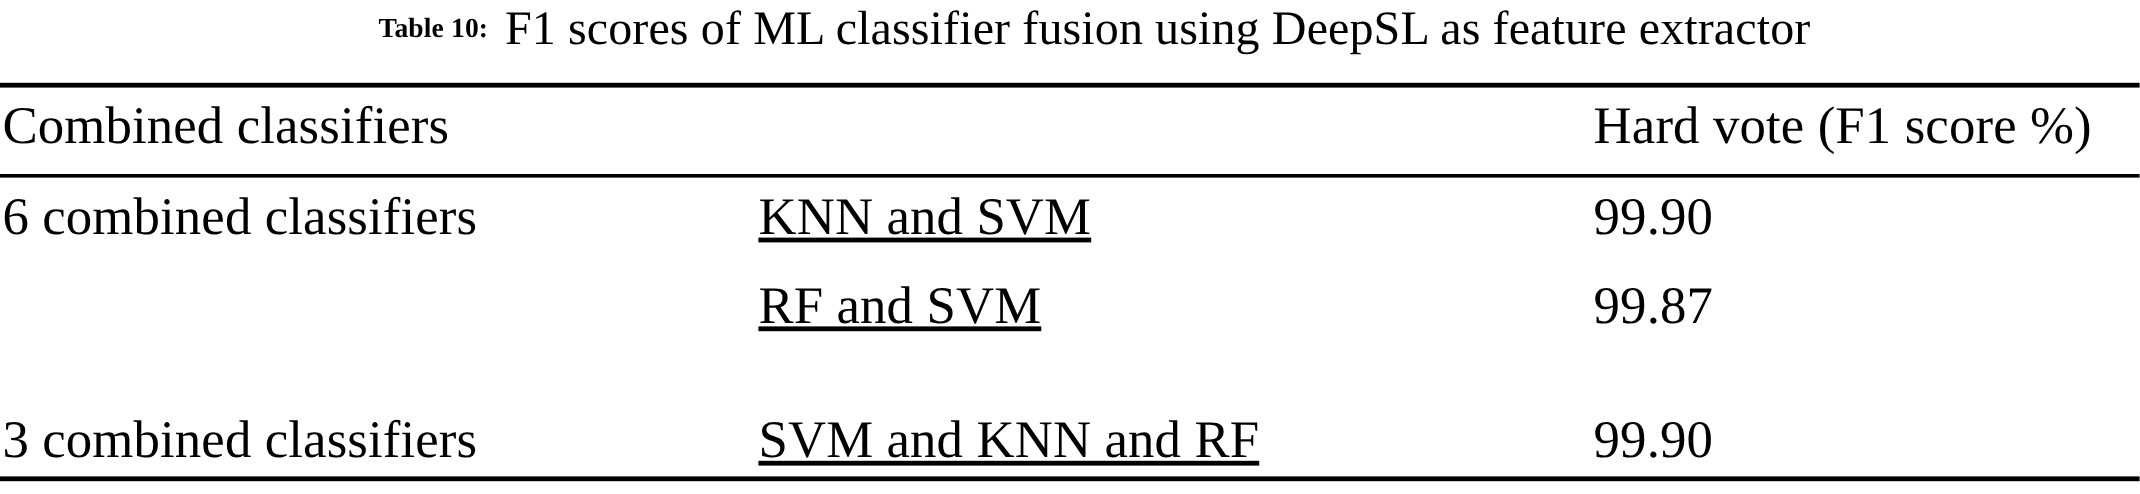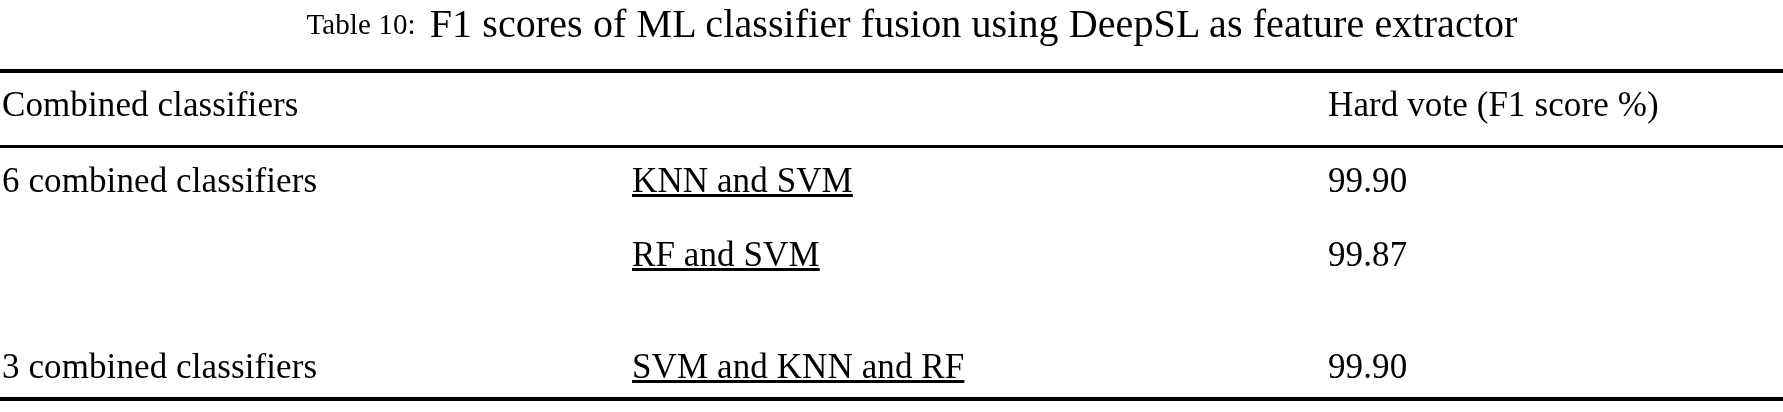--- a/index.html
+++ b/index.html
@@ -30,22 +30,22 @@
     width: 1783px;
     height: 56px;
     display: flex;
     align-items: flex-start;
     justify-content: center;
     padding-top: 2px;
     box-sizing: border-box;
     white-space: nowrap;
   }
   .caption-label {
-    font-weight: normal;
-    font-size: 29px;
+    font-weight: bold;
+    font-size: 23px;
     line-height: 44px;
     letter-spacing: 0.1px;
     margin-left: 41px;
   }
   .caption-text {
     font-weight: normal;
     font-size: 40px;
     line-height: 44px;
     padding-left: 14px;
     letter-spacing: 0.1px;
@@ -65,21 +65,21 @@
   
   .row {
     position: absolute;
     left: 0;
     width: 1783px;
     height: 62px;
     display: block;
   }
   .cell {
     position: absolute;
-    font-size: 35px;
+    font-size: 44px;
     line-height: 62px;
     white-space: nowrap;
     letter-spacing: 0.1px;
   }
   .col-group  { left: 2px;    }
   .col-pair   { left: 632px; text-decoration: underline;  }
   .col-value  { left: 1328px; }
 
   .header-row { top: 76px; height: 62px; }
   .header-row .cell { line-height: 58px; }

